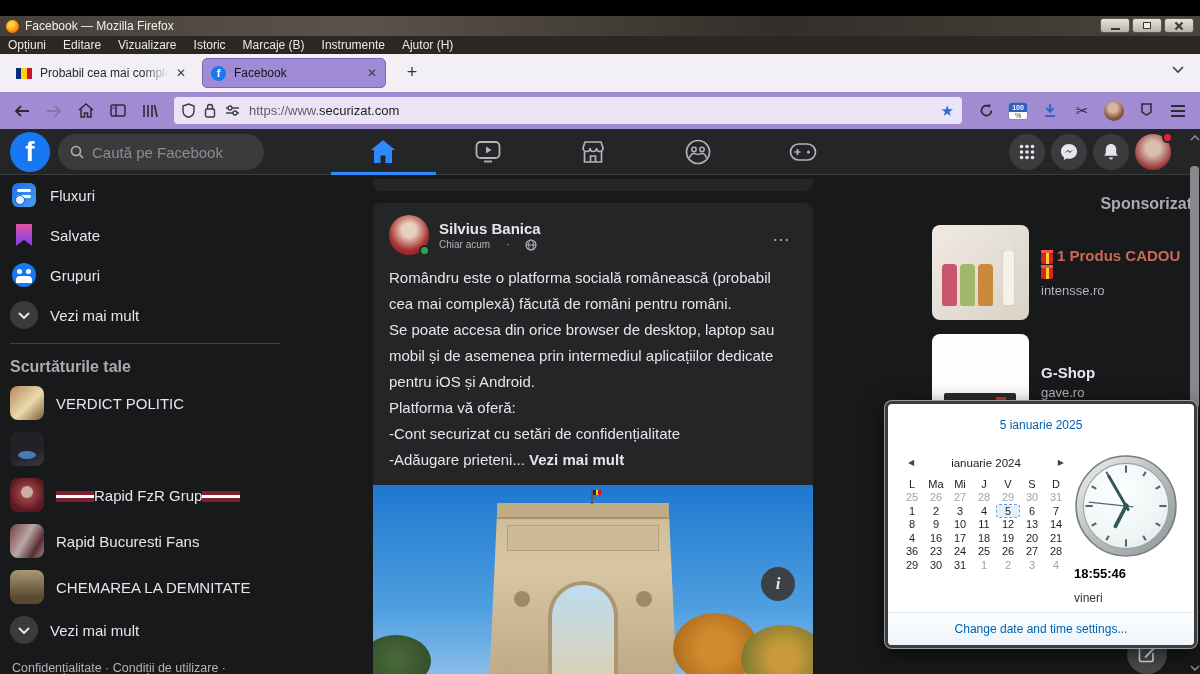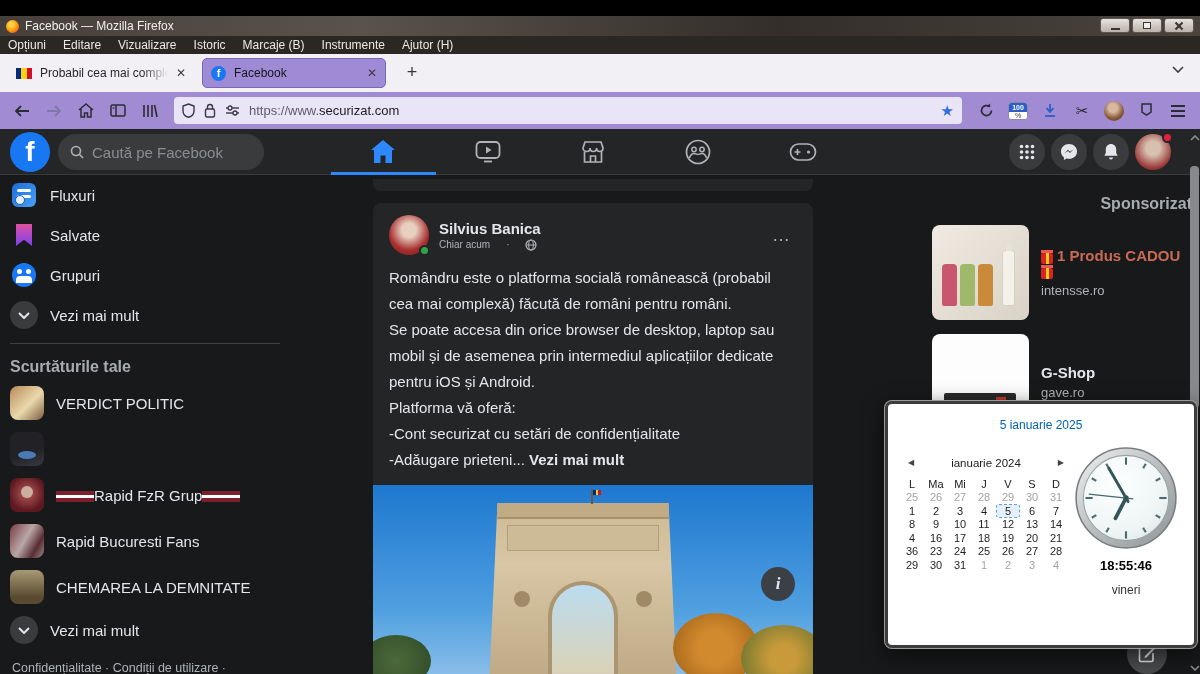--- a/index.html
+++ b/index.html
@@ -177,21 +177,21 @@
   .pop-date { position:absolute; left:0; top:14px; width:100%; text-align:center; color:#0063b1; font-size:12px; }
   .calblock { position:absolute; left:12px; top:52px; width:172px; font-size:11px; color:#1f1f1f; }
   .calnav { display:flex; align-items:center; margin:0 4px 8px; }
   .calnav .mlabel { flex:1; text-align:center; font-size:11.5px; color:#1a1a1a; }
   .calarrow { color:#444; font-size:8px; padding:2px 4px; }
   .cal-grid { display:grid; grid-template-columns:repeat(7,24px); grid-auto-rows:13.5px; justify-items:center; align-items:center; }
   .cal-head { font-size:11px; color:#1a1a1a; }
   .cal-day { width:22px; text-align:center; border-radius:2px; }
   .cal-day.muted { color:#a3a3a3; }
   .cal-day.selected { outline:1px dashed #5a9fe0; background:#e4f0fb; }
-  .clockblock { position:absolute; right:16px; top:42px; width:104px; text-align:center; }
+  .clockblock { position:absolute; right:16px; top:50px; width:104px; text-align:left; }
   .dig-time { font-size:13px; font-weight:bold; color:#000; margin-top:8px; }
   .weekday { font-size:12px; color:#333; margin-top:10px; }
   .pop-footer { position:absolute; left:0; bottom:0; width:100%; height:33px; border-top:1px solid #dfe5ea;
     background:linear-gradient(#fbfdfe,#edf4fa); border-radius:0 0 4px 4px; display:flex; align-items:center; justify-content:center; }
   .pop-link { color:#0063b1; font-size:12px; }
 
   
   .taskbar { position:absolute; left:0; top:668px; width:100%; height:6px; background:#141414; }
   .taskbar .seg1 { position:absolute; left:0; top:0; width:183px; height:6px; background:#242424; }
   .taskbar .seg2 { position:absolute; left:185px; top:0; width:120px; height:6px; background:#d2d2d2; }
@@ -697,20 +697,23 @@
             <line x1="50" y1="54" x2="50" y2="17" stroke="#33555a" stroke-width="2.8" stroke-linecap="round"></line>
           </g>
         <g transform="rotate(276 50 50)">
             <line x1="50" y1="57" x2="50" y2="14" stroke="#49696e" stroke-width="1.2"></line>
           </g>
         <circle cx="50" cy="50" r="2.6" fill="#33555a"></circle>
       </svg>
       <div class="dig-time">18:55:46</div>
       <div class="weekday">vineri</div>
     </div>
+    <div class="pop-footer">
+      <span class="pop-link">Change date and time settings...</span>
+    </div>
   </div>
 
   <div class="taskbar">
     <span class="seg1"></span>
       <span class="seg2"></span>
       <span class="seg3"></span>
   </div>
 
 </div>
 

